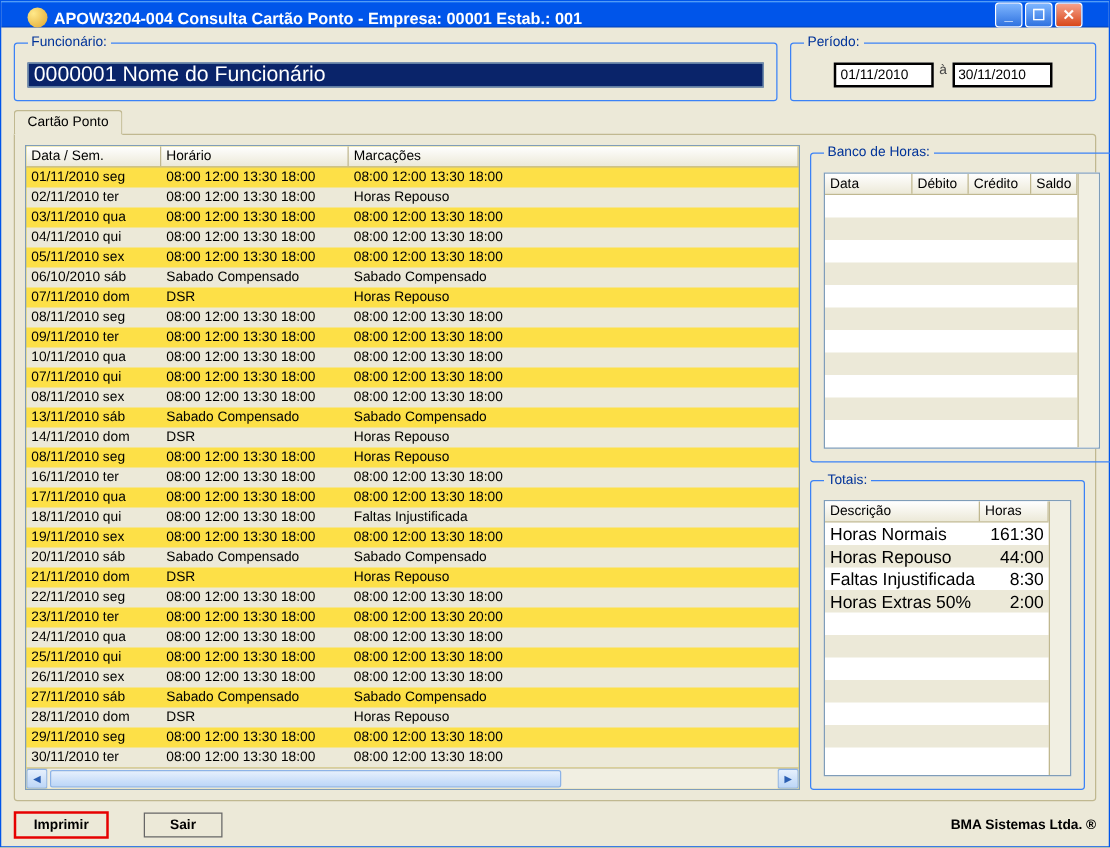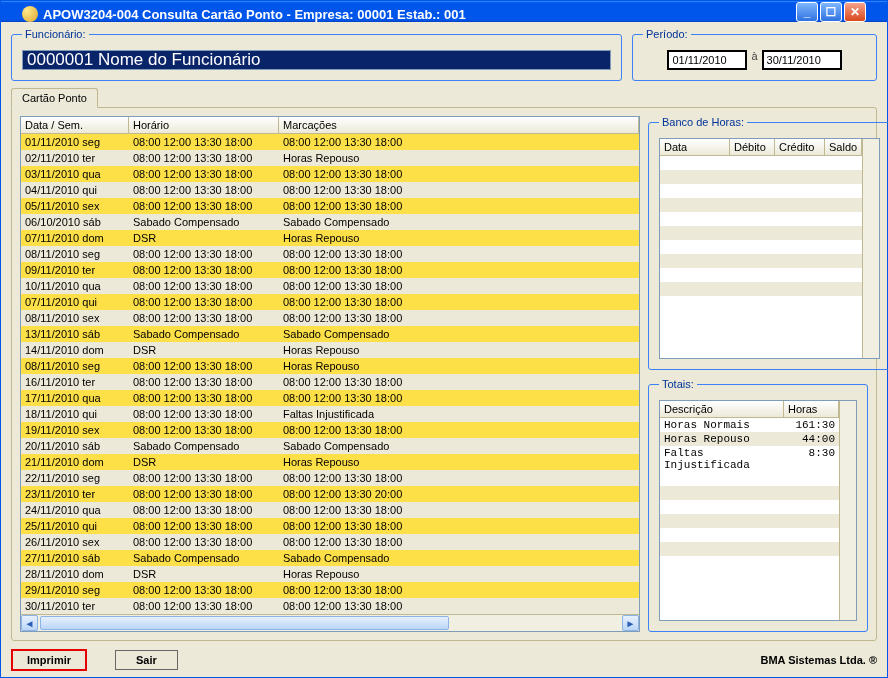--- a/index.html
+++ b/index.html
@@ -193,21 +193,21 @@
   .rightcol fieldset { flex: 1; display:flex; flex-direction:column; }
   .mini-grid {
     flex:1;
     border: 1px solid #7f9db9;
     background: white;
     display:flex; flex-direction:column;
     overflow:hidden;
   }
   .mini-head { display:flex; background: linear-gradient(to bottom,#ffffff,#ece9d8); border-bottom:1px solid #c0b890; font-size:11px; }
   .mh { padding:2px 4px; border-right:1px solid #c0b890; }
-  .mb-row { display:flex; font-size:11px;font-family:Liberation Mono, monospace; }
+  .mb-row { display:flex; font-size:14px; }
   .mb-row.alt{ background:#ece9d8; }
   .mb-c { padding:1px 4px; }
   .mc-data{ width:70px;} .mc-deb{width:45px;} .mc-cre{width:50px;} .mc-sal{flex:1;}
   .tc-desc{ flex:1; } .tc-hor{ width:55px; text-align:right; }
   .vscroll-stub {
     width:17px; background:#f1efe2; border-left:1px solid #c0b890;
   }
 
   .bottombar {
     display:flex;
@@ -542,20 +542,24 @@
                         <div class="mb-c tc-hor">161:30</div>
                       </div>
                       <div class="mb-row alt">
                         <div class="mb-c tc-desc">Horas Repouso</div>
                         <div class="mb-c tc-hor">44:00</div>
                       </div>
                       <div class="mb-row">
                         <div class="mb-c tc-desc">Faltas Injustificada</div>
                         <div class="mb-c tc-hor">8:30</div>
                       </div>
+                      <div class="mb-row alt">
+                        <div class="mb-c tc-desc">Horas Extras 50%</div>
+                        <div class="mb-c tc-hor">2:00</div>
+                      </div>
                       <div class="mb-row">
                         <div class="mb-c tc-desc">&nbsp;</div>
                         <div class="mb-c tc-hor"></div>
                       </div>
                       <div class="mb-row alt">
                         <div class="mb-c tc-desc">&nbsp;</div>
                         <div class="mb-c tc-hor"></div>
                       </div>
                       <div class="mb-row">
                         <div class="mb-c tc-desc">&nbsp;</div>

